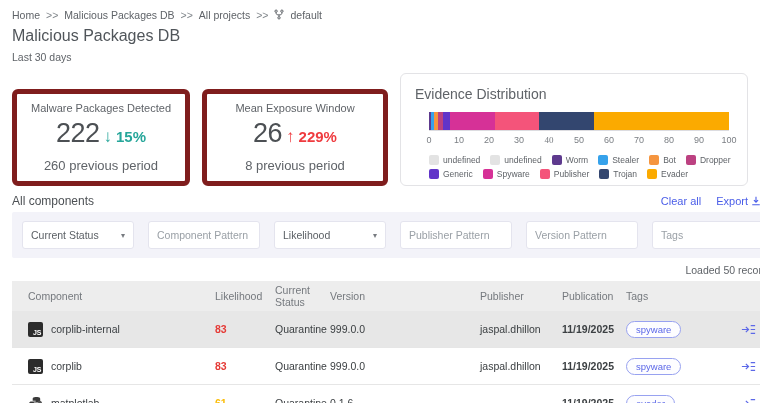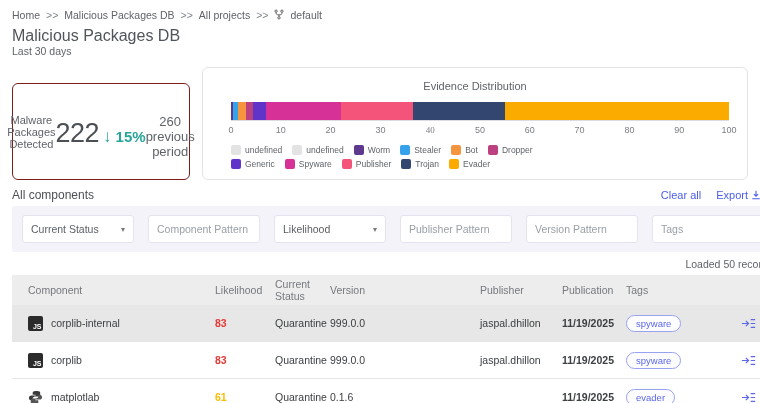--- a/index.html
+++ b/index.html
@@ -8,37 +8,37 @@
   .page { padding:8px 12px 0 12px; width:760px; }
 
   
   .breadcrumb { display:flex; align-items:center; gap:6px; font-size:10.5px; color:#5f6368; height:13px; }
   .breadcrumb a { color:#5f6368; text-decoration:none; cursor:pointer; }
   .crumb-sep { color:#80868b; }
   .branch-icon svg { display:block; }
 
   
   .page-title { margin-top:6px; font-size:16px; font-weight:400; color:#50555a; height:18px; }
-  .subtitle { font-size:10.5px; color:#5f6368; height:12px; }
+  .subtitle { margin-top:6px; font-size:10.5px; color:#5f6368; height:12px; }
 
   
   .cards-row { margin-top:10px; display:flex; gap:12px; height:113px; }
-  .stat-card { border:1px solid #7f1d1d; border-radius:6px; background:#fff;
-    display:flex; flex-direction:row; align-items:center; justify-content:center; text-align:center;margin-top:16px; }
+  .stat-card { border:5px solid #7f1d1d; border-radius:6px; background:#fff;
+    display:flex; flex-direction:column; align-items:center; justify-content:center; text-align:center;margin-top:16px; }
   .stat-card.c1 { width:178px; } .stat-card.c2 { width:186px; }
   .stat-label { font-size:11px; color:#5f6368; }
   .stat-value-row { margin-top:4px; display:flex; align-items:baseline; gap:4px; }
   .stat-value { font-size:27px; color:#4c5054; letter-spacing:-0.5px; }
   .delta-arrow { font-size:17px; font-weight:bold; }
   .delta-pct { font-size:15px;font-weight:bold; }
   .stat-prev { margin-top:9px; font-size:13px; color:#5f6368; }
 
   
   .chart-card { flex:1; border:1px solid #e3e3e6; border-radius:6px; padding:8px 14px 0 14px; }
-  .chart-title { text-align:center; font-size:11px; color:#5f6368; margin-top:4px; }
+  .chart-title { font-size:14px; color:#5f6368; margin-top:4px; }
   .bar-area { margin:10px 4px 0 14px; }
   .stack-bar { height:19px; display:flex; border-bottom:1px solid #dcdce0; }
   .seg { height:100%; }
   .x-axis { position:relative; height:13px; margin-top:4px; font-size:9px; color:#7a7e83; }
   .x-axis span { position:absolute; transform:translateX(-50%); }
   .legend { margin:7px 0 0 14px; display:flex; flex-wrap:wrap; column-gap:10px; row-gap:4px;
     font-size:8.5px; color:#5f6368; max-width:335px; }
   .legend-item { display:flex; align-items:center; gap:4px; cursor:pointer; }
   .swatch { width:10px; height:10px; border-radius:2px; flex:0 0 auto; }
 
@@ -112,20 +112,29 @@
     <div class="stat-card c1">
       <div class="stat-label">Malware Packages Detected</div>
       <div class="stat-value-row">
         <span class="stat-value">222</span>
         <span class="delta-arrow" style="color: rgb(38, 166, 154);">↓</span>
         <span class="delta-pct" style="color: rgb(38, 166, 154);">15%</span>
       </div>
       <div class="stat-prev">260 previous period</div>
     </div>
 
+    <div class="stat-card c2">
+      <div class="stat-label">Mean Exposure Window</div>
+      <div class="stat-value-row">
+        <span class="stat-value">26</span>
+        <span class="delta-arrow" style="color: rgb(239, 59, 63);">↑</span>
+        <span class="delta-pct" style="color: rgb(239, 59, 63);">229%</span>
+      </div>
+      <div class="stat-prev">8 previous period</div>
+    </div>
 
     <div class="chart-card">
       <div class="chart-title">Evidence Distribution</div>
       <div class="bar-area">
         <div class="stack-bar">
             <div class="seg" title="Worm" style="width: 0.5%; background: rgb(94, 58, 142);"></div>
             <div class="seg" title="Stealer" style="width: 1%; background: rgb(54, 162, 235);"></div>
             <div class="seg" title="Bot" style="width: 1.5%; background: rgb(245, 149, 63);"></div>
             <div class="seg" title="Dropper" style="width: 1.5%; background: rgb(188, 65, 129);"></div>
             <div class="seg" title="Generic" style="width: 2.5%; background: rgb(97, 52, 201);"></div>

